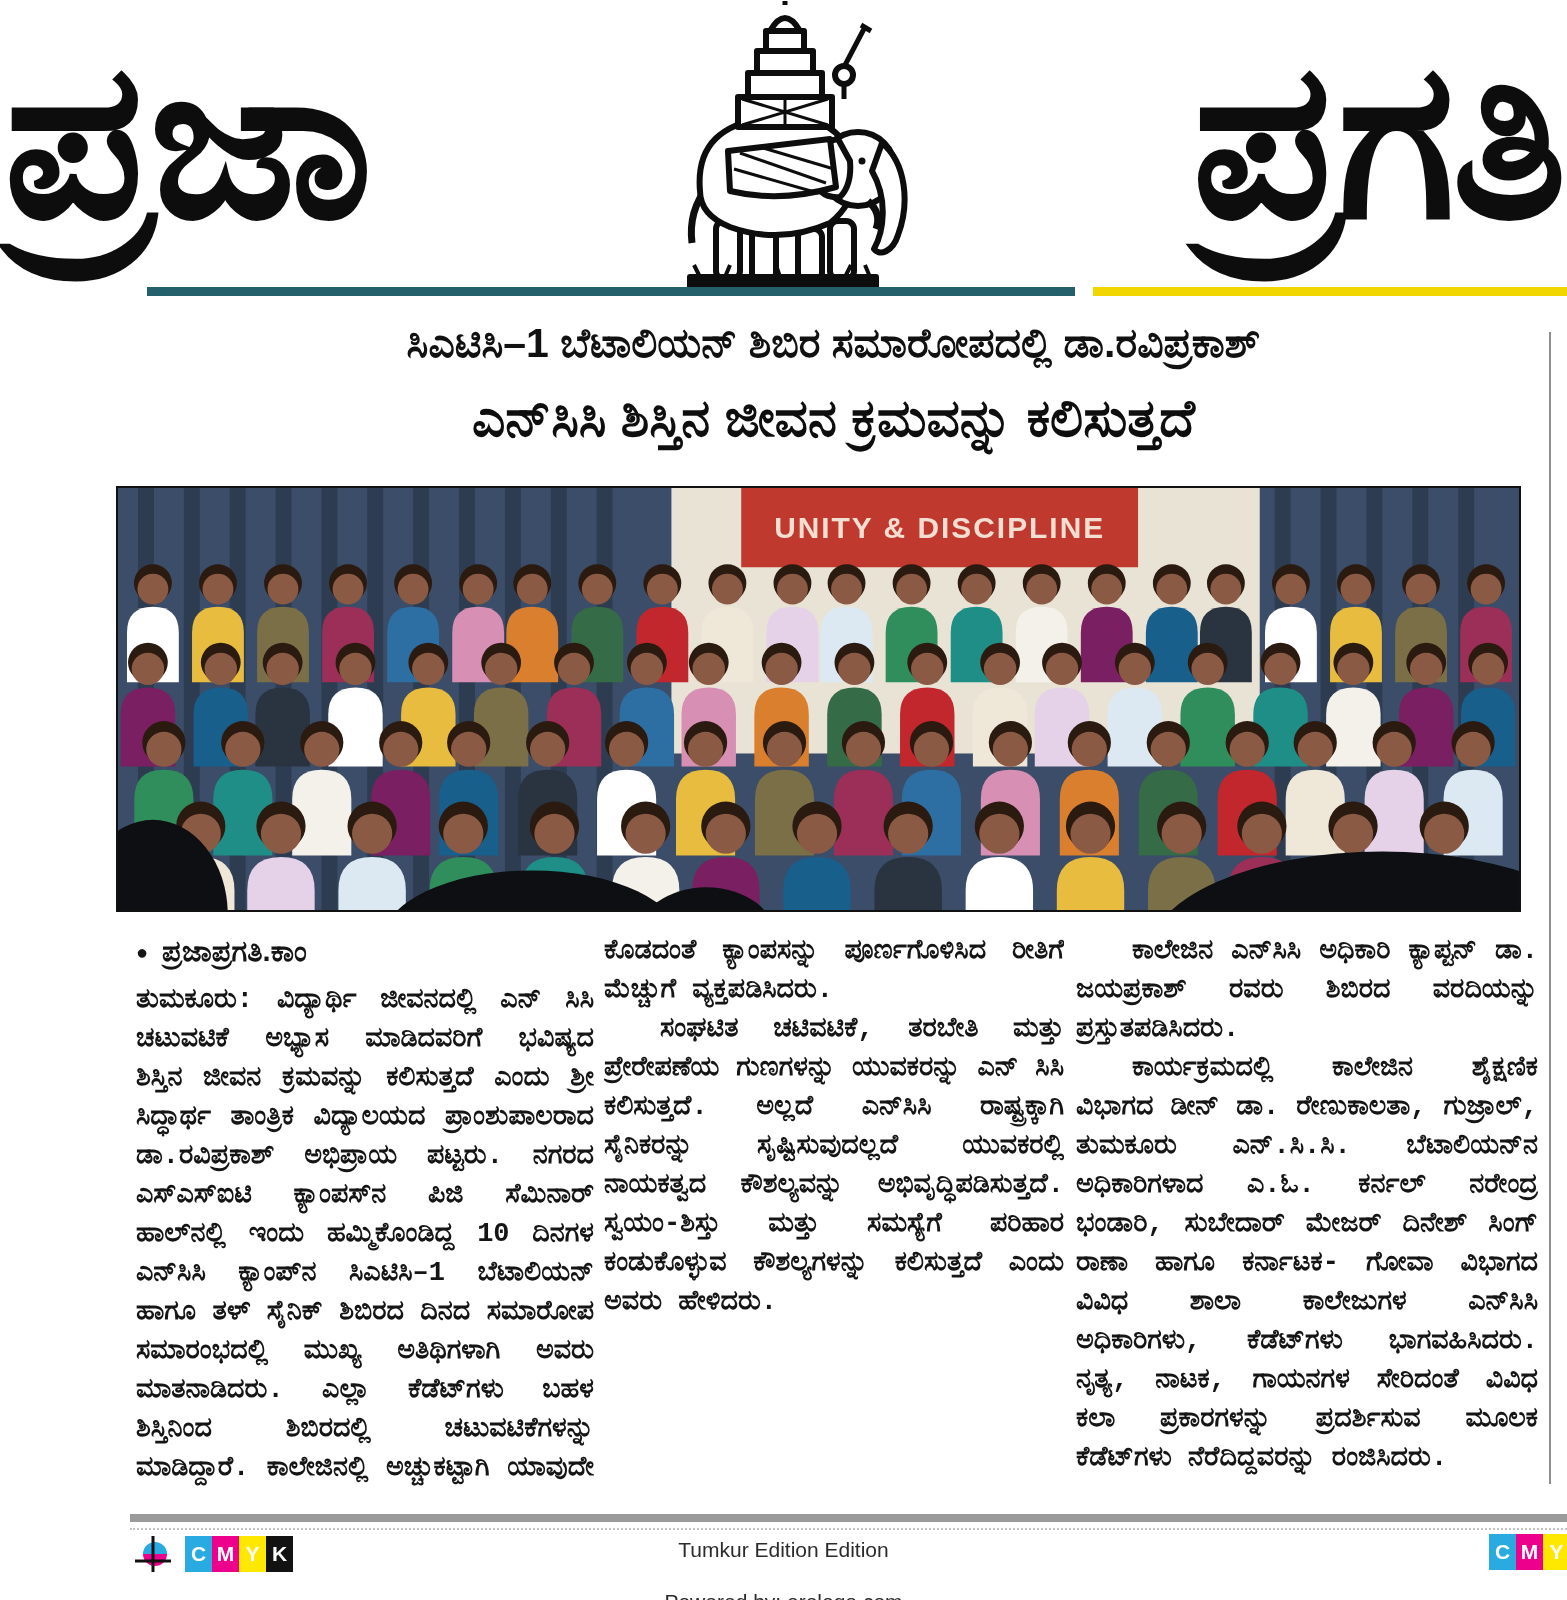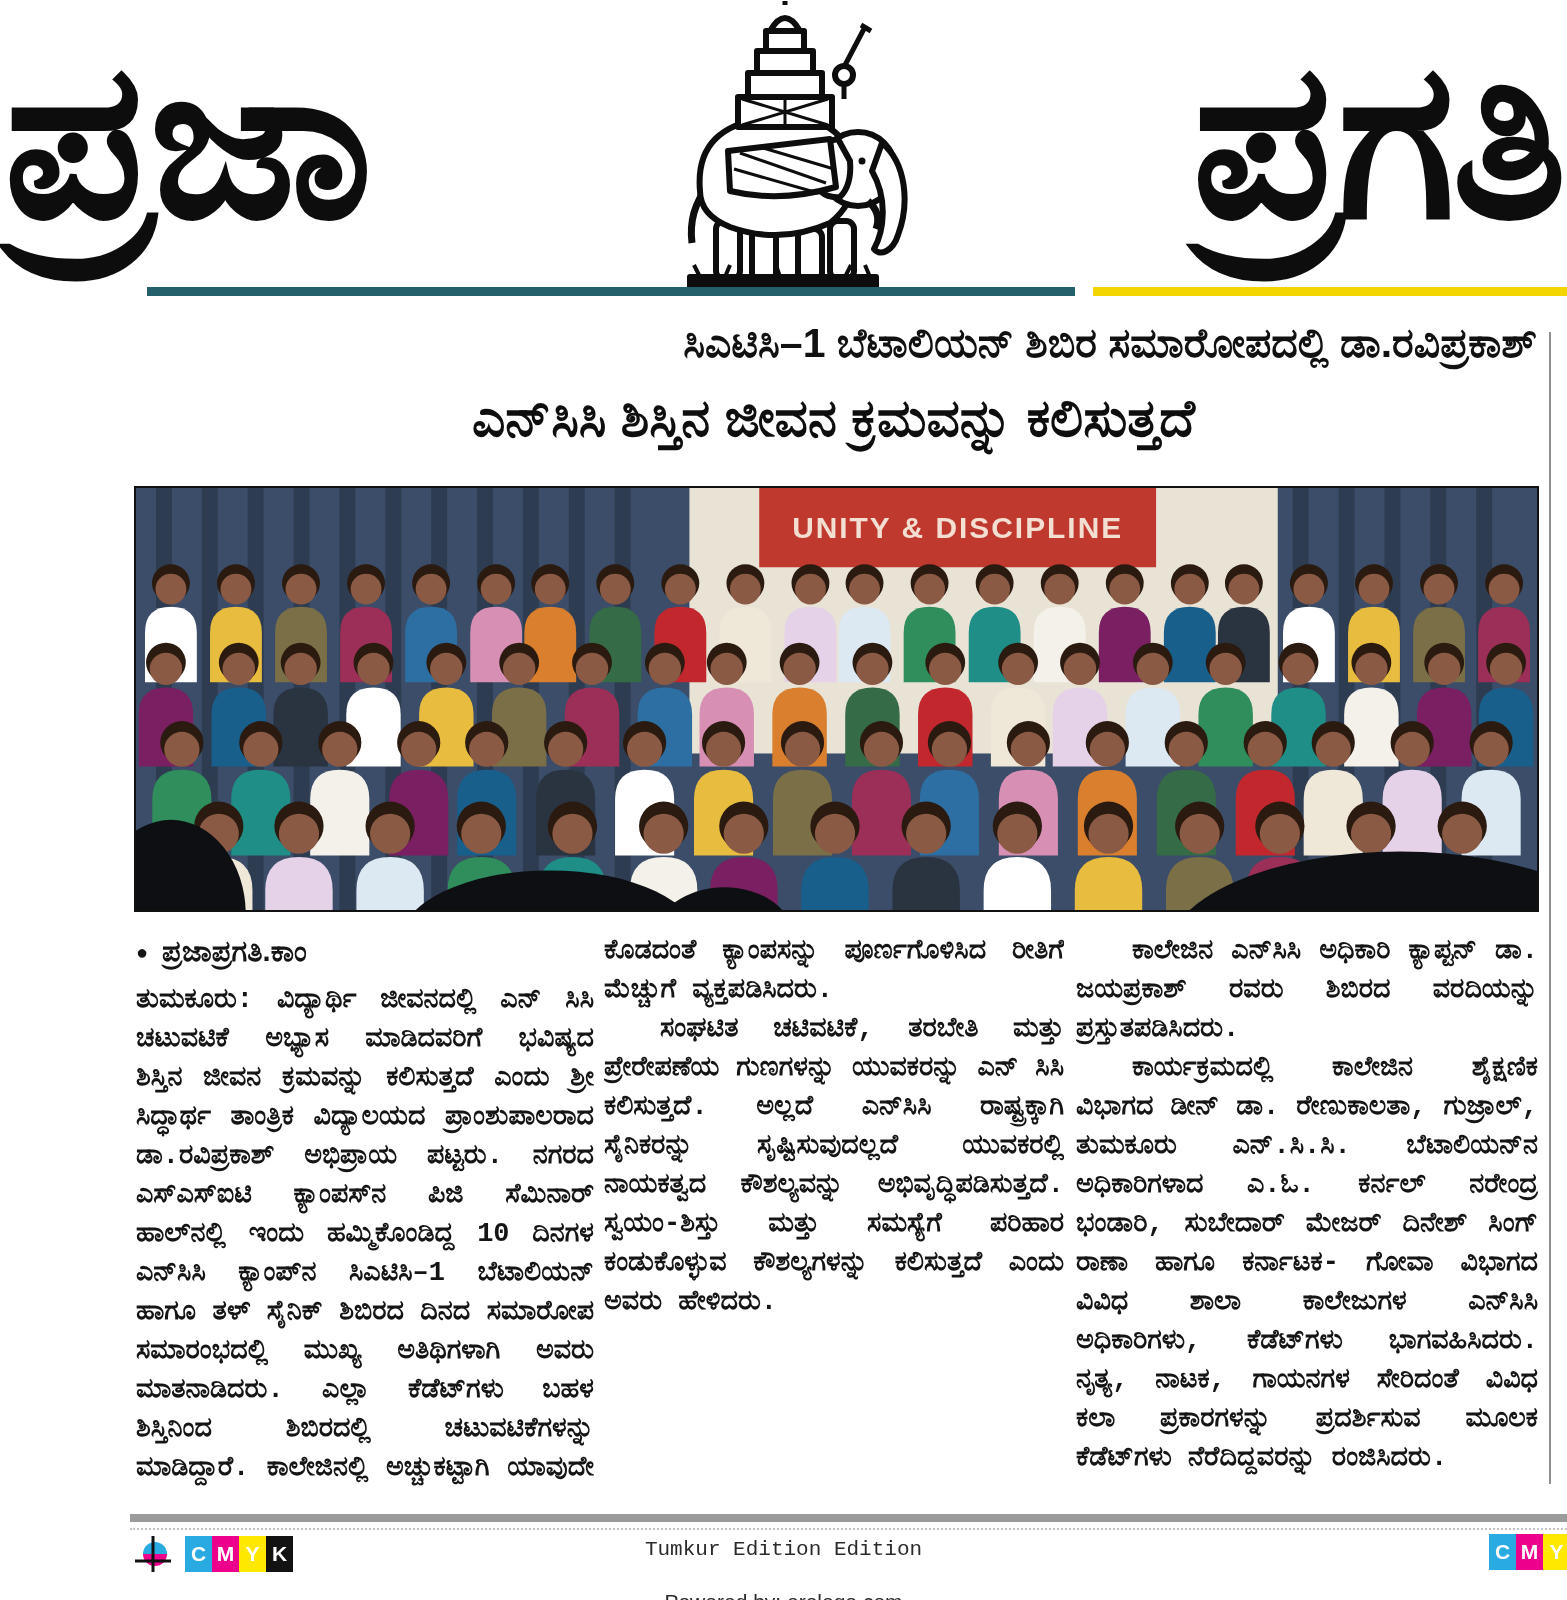--- a/index.html
+++ b/index.html
@@ -11,26 +11,26 @@
   
   .masthead{position:absolute;top:0;left:0;width:1567px;height:286px;
     display:flex;align-items:center;justify-content:space-between;padding:0 4px;box-sizing:border-box;gap:36px;}
   .masthead-title{font-size:218px;font-weight:700;line-height:.95;color:#0d0d0d;
     letter-spacing:-4px;white-space:nowrap;font-family:"Liberation Serif", serif;}
   .elephant-wrap{width:300px;height:280px;flex:0 0 auto;margin-top:-4px;}
   .rule{position:absolute;height:9px;top:287px;}
   .rule-teal{left:147px;width:928px;}
   .rule-yellow{left:1093px;width:474px;}
   
-  .kicker{position:absolute;top:320px;left:130px;width:1407px;text-align:right;
+  .kicker{position:absolute;top:320px;left:130px;width:1407px;text-align:center;
     font-size:41px;font-weight:700;color:#111;letter-spacing:0;}
   .headline{position:absolute;top:376px;left:120px;width:1427px;text-align:center;
     font-size:52px;font-weight:700;color:#0e0e0e;line-height:84px;}
   
-  .photo{position:absolute;left:134px;top:486px;width:1405px;height:426px;
+  .photo{position:absolute;left:116px;top:486px;width:1405px;height:426px;
     border:2px solid #111;box-sizing:border-box;background:#3b4d68;overflow:hidden;}
   .photo svg{display:block;width:100%;height:100%;}
   
   .col{position:absolute;top:932px;height:560px;overflow:hidden;
     font-size:27px;line-height:39px;font-weight:600;text-align:justify;color:#151515;}
   .col-1{left:136px;width:458px;}
   .col-2{left:604px;width:460px;}
   .col-3{left:1076px;width:462px;}
   .col p{margin:0;font-family:Liberation Mono, monospace;}
   .col p.indent{text-indent:56px;}
@@ -46,21 +46,21 @@
   .cmyk-right{left:1489px;}
   .cmyk .reg{width:40px;height:40px;margin-right:12px;}
   .sq{width:27px;height:36px;display:flex;align-items:center;justify-content:center;
     font-size:21px;font-weight:700;color:#fff;}
   .sq-c{background:#29abe2;}
   .sq-m{background:#ec008c;}
   .sq-y{background:#ffe800;}
   .sq-k{background:#121212;}
   .footer-text{position:absolute;left:0;width:1567px;text-align:center;
     font-size:21px;color:#2b2b2b;font-weight:400;}
-  .ft-1{top:1538px;font-family:Liberation Mono, monospace;}
+  .ft-1{top:1538px;}
   .ft-2{top:1564px;margin-top:32px;}
   .ft-3{top:1590px;}
 </style>
 </head>
 <body>
 
 <div class="masthead">
   <div class="masthead-title">ಪ್ರಜಾ</div>
   <div class="elephant-wrap">
     <svg viewBox="0 0 300 300">

